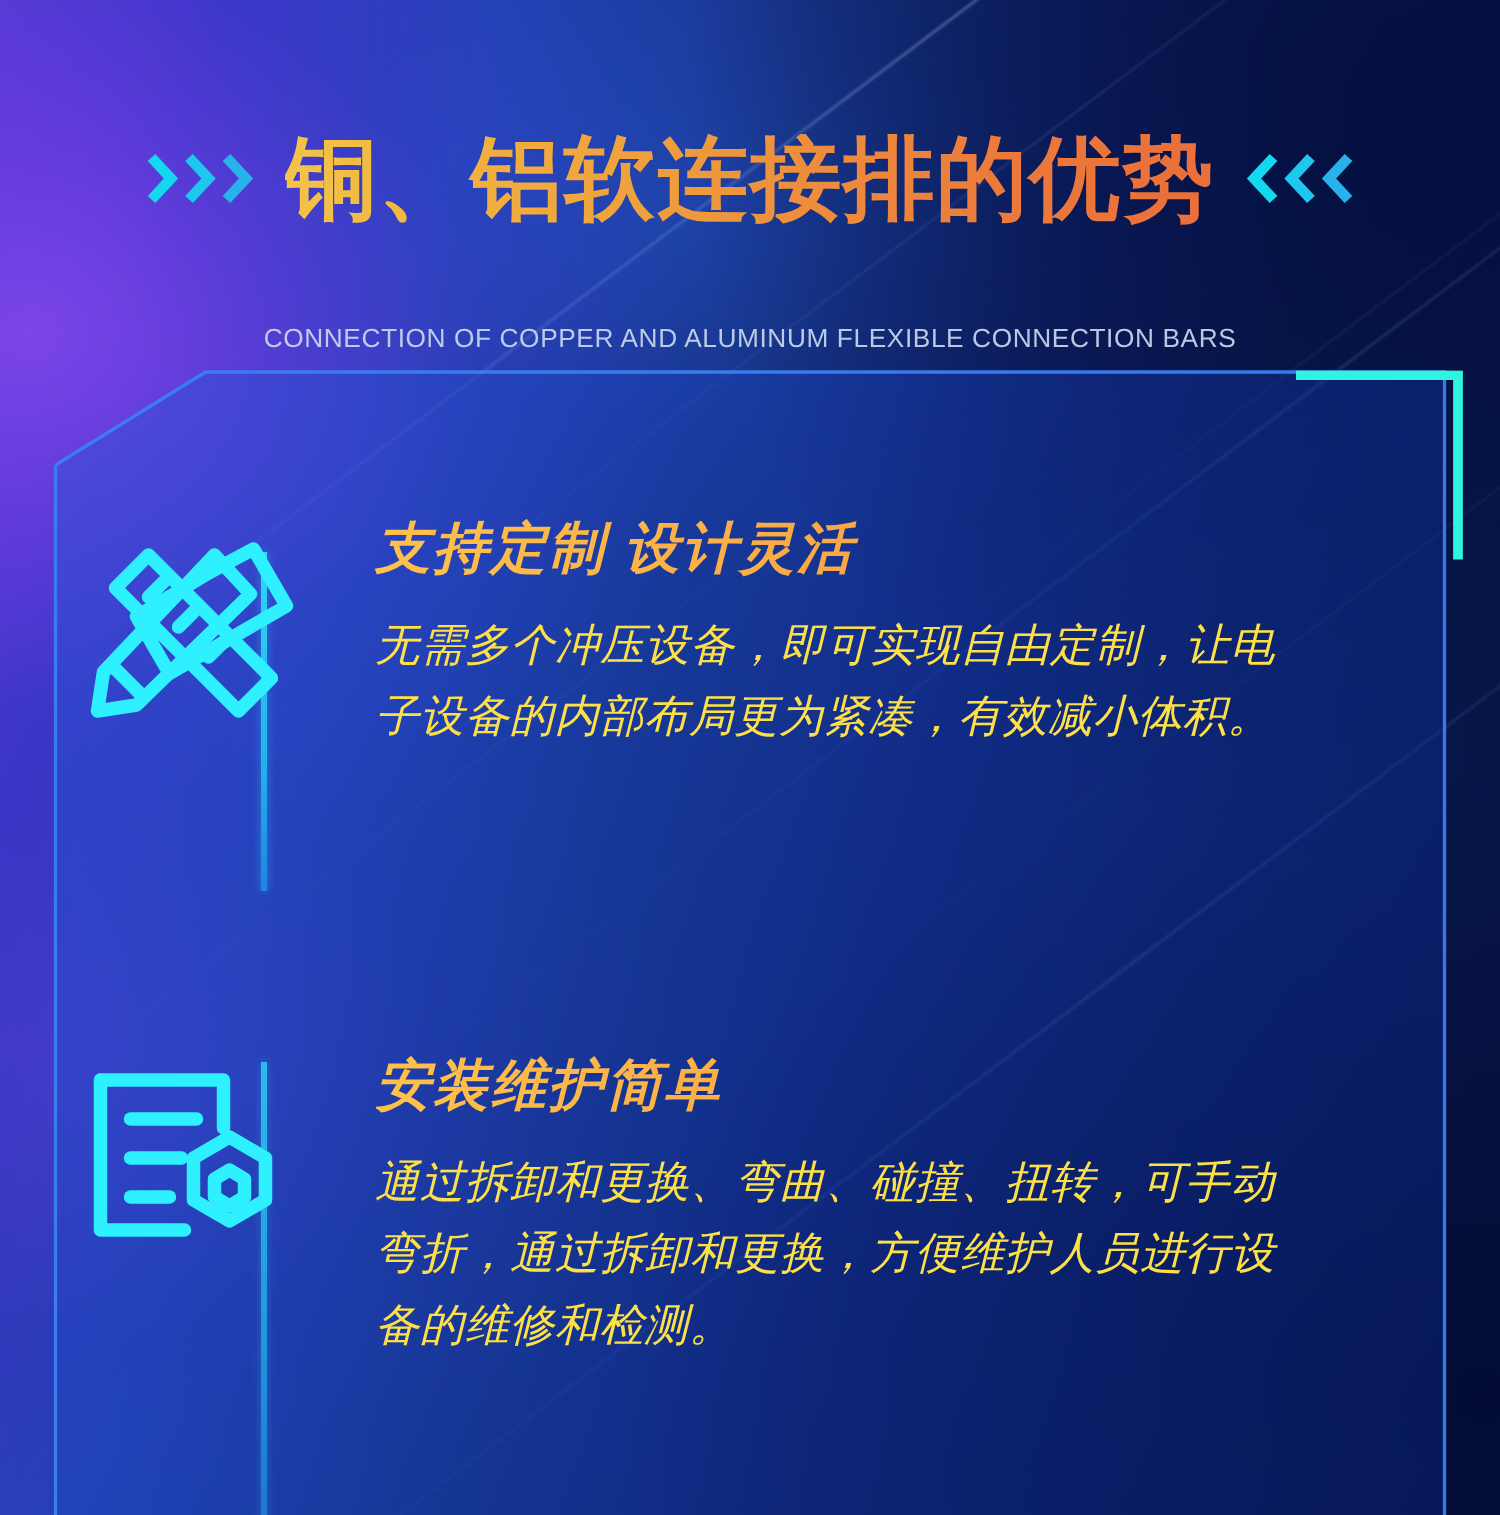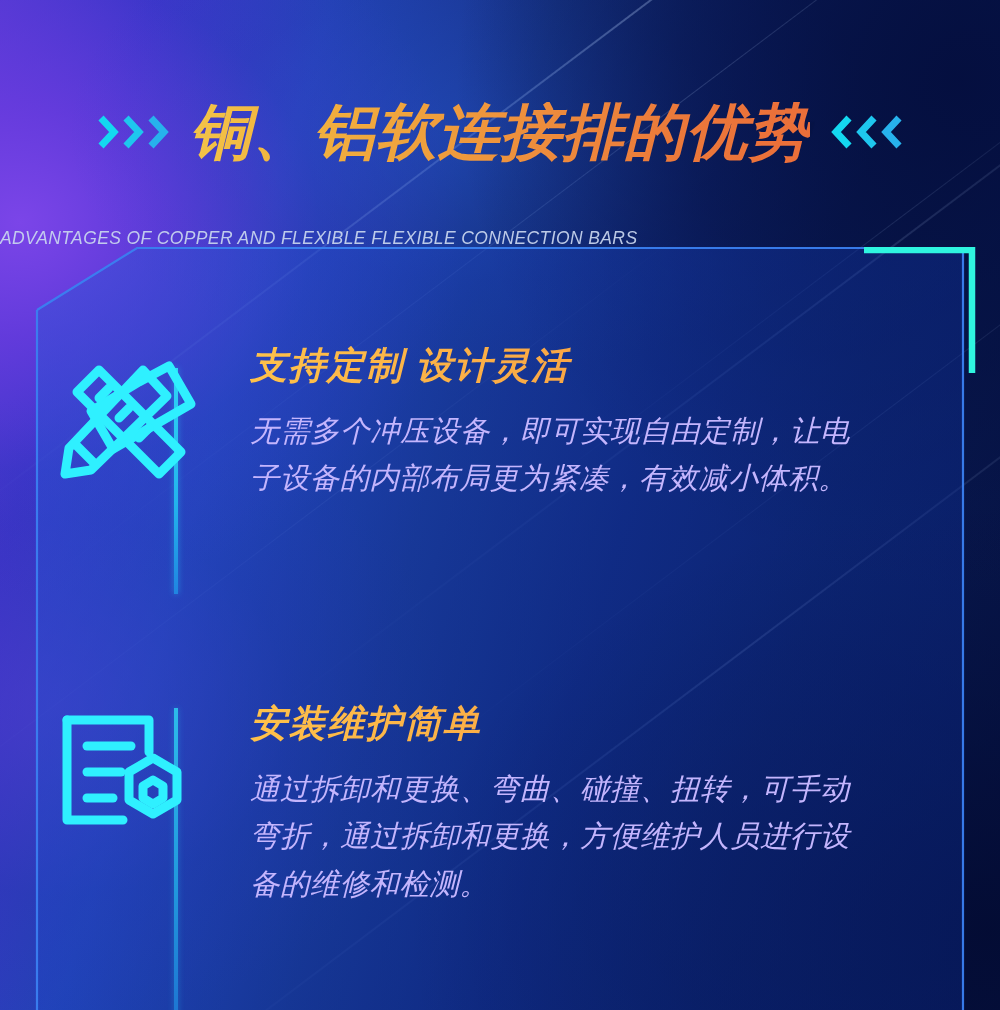--- a/index.html
+++ b/index.html
@@ -52,24 +52,23 @@
   .s2 { width: 1500px; height: 1.3px; left: -120px; top: 140px; transform: rotate(-37deg); opacity: .32; }
   .s3 { width: 1400px; height: 1.6px; left: 120px;  top: 300px; transform: rotate(-37deg); opacity: .25; }
   .s4 { width: 1500px; height: 2.0px; left: -60px;  top: 690px; transform: rotate(-37deg); opacity: .30; }
   .s5 { width: 1200px; height: 1.2px; left: 260px;  top: 430px; transform: rotate(-37deg); opacity: .20; }
   .s6 { width: 900px;  height: 1.4px; left: 420px;  top: 240px; transform: rotate(-37deg); opacity: .22; }
   .s7 { width: 1000px; height: 1.1px; left: -200px; top: 520px; transform: rotate(-37deg); opacity: .18; }
 
   
   .header {
     position: absolute;
-    left: 0; right: 0; top: 17px;
+    left: 0; right: 0; top: 4px;
     height: 215px;
-    text-align: left;
-    font-style: italic;
+    text-align: center;
   }
   .title-row {
     display: flex;
     align-items: center;
     justify-content: center;
     gap: 20px;
     padding-top: 44px;
   }
   .chev-group { display: flex; align-items: center; gap: 3px; }
   .chev { display: block; }
@@ -180,21 +179,21 @@
     -webkit-background-clip: text;
     background-clip: text;
     -webkit-text-fill-color: transparent;
     color: transparent;
     margin: 0 0 20px 0;
     white-space: nowrap;
   }
   .feature-body {
     font-size: 29.5px;
     line-height: 1.62;
-    color: #c4b5fd;
+    color: #fde047;
     letter-spacing: 0.4px;
     margin: 0;
     text-align: justify;
     text-justify: inter-ideograph;
     max-width: 600px;
     font-weight: 400;
   }
 </style>
 </head>
 <body>
@@ -235,21 +234,21 @@
           <path d="M19 3 L6 17 L19 31" fill="none" stroke="#14d8f0" stroke-width="7" stroke-linecap="butt" stroke-linejoin="miter"></path>
         </svg>
         <svg class="chev" width="22" height="34" viewBox="0 0 22 34" aria-hidden="true">
           <path d="M19 3 L6 17 L19 31" fill="none" stroke="#1ec7ee" stroke-width="7" stroke-linecap="butt" stroke-linejoin="miter"></path>
         </svg>
         <svg class="chev" width="22" height="34" viewBox="0 0 22 34" aria-hidden="true">
           <path d="M19 3 L6 17 L19 31" fill="none" stroke="#27b2ec" stroke-width="7" stroke-linecap="butt" stroke-linejoin="miter"></path>
         </svg>
       </span>
     </div>
-    <div class="subtitle">ADVANTAGES OF COPPER AND FLEXIBLE FLEXIBLE CONNECTION BARS</div>
+    <div class="subtitle">CONNECTION OF COPPER AND ALUMINUM FLEXIBLE CONNECTION BARS</div>
   </div>
 
   <div class="card"></div>
   <div class="card-edge">
     <svg width="926" height="800" viewBox="0 0 926 800" aria-hidden="true">
       <path d="M0 62 L100 0 L926 0 L926 800" fill="none" stroke="#3a7ff0" stroke-width="2.2" opacity="0.95"></path>
       <path d="M0 62 L0 800" fill="none" stroke="#3a7ff0" stroke-width="2.2" opacity="0.95"></path>
     </svg>
   </div>
   <div class="corner-accent">

